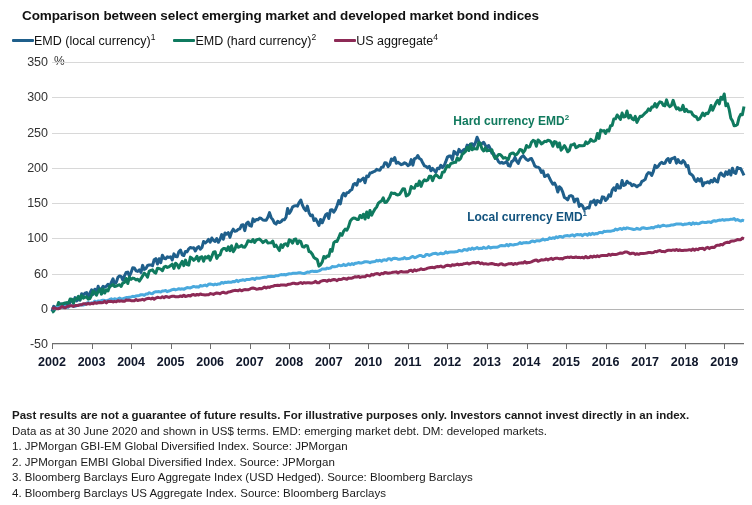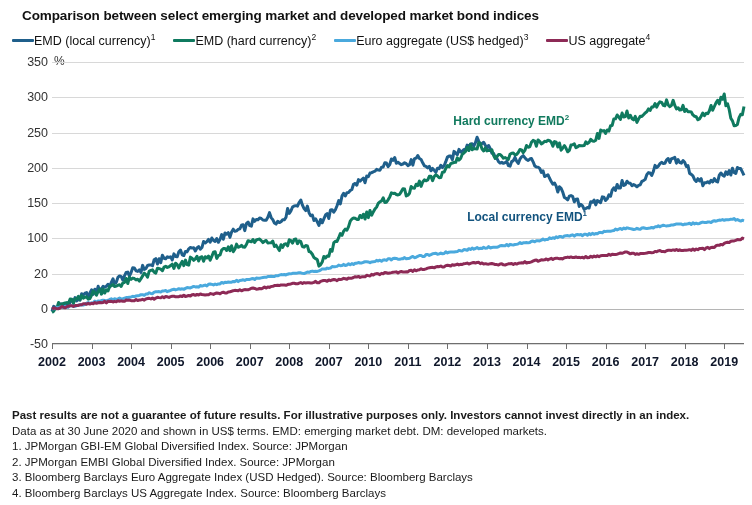--- a/index.html
+++ b/index.html
@@ -164,41 +164,37 @@
   <div class="chart-title">Comparison between select emerging market and developed market bond indices</div>
 
   <div class="legend" id="legend">
       <div class="legend-item">
         <span class="legend-swatch" style="background: rgb(31, 95, 139);"></span>
         <span class="legend-label">EMD (local currency)<sup>1</sup></span>
       </div>
       <div class="legend-item">
         <span class="legend-swatch" style="background: rgb(15, 122, 95);"></span>
         <span class="legend-label">EMD (hard currency)<sup>2</sup></span>
-      </div>
-      <div class="legend-item">
-        <span class="legend-swatch" style="background: rgb(74, 169, 221);"></span>
-        <span class="legend-label">Euro aggregate (US$ hedged)<sup>3</sup></span>
       </div>
       <div class="legend-item">
         <span class="legend-swatch" style="background: rgb(141, 42, 86);"></span>
         <span class="legend-label">US aggregate<sup>4</sup></span>
       </div>
     </div>
 
   <div class="plot-wrap">
     <div class="y-unit">%</div>
     <div class="y-axis-labels" id="ylabels">
         <div class="y-tick-label" style="top: 8px;">350</div>
         <div class="y-tick-label" style="top: 43.25px;">300</div>
         <div class="y-tick-label" style="top: 78.5px;">250</div>
         <div class="y-tick-label" style="top: 113.75px;">200</div>
         <div class="y-tick-label" style="top: 149px;">150</div>
         <div class="y-tick-label" style="top: 184.25px;">100</div>
-        <div class="y-tick-label" style="top: 219.5px;">20</div>
+        <div class="y-tick-label" style="top: 219.5px;">60</div>
         <div class="y-tick-label" style="top: 254.75px;">0</div>
         <div class="y-tick-label" style="top: 290px;">-50</div>
       </div>
     <div class="grid-area" id="gridarea">
         <div class="gridline" style="top: 100%;"></div>
         <div class="gridline zero" style="top: 87.5%;"></div>
         <div class="gridline" style="top: 75%;"></div>
         <div class="gridline" style="top: 62.5%;"></div>
         <div class="gridline" style="top: 50%;"></div>
         <div class="gridline" style="top: 37.5%;"></div>

